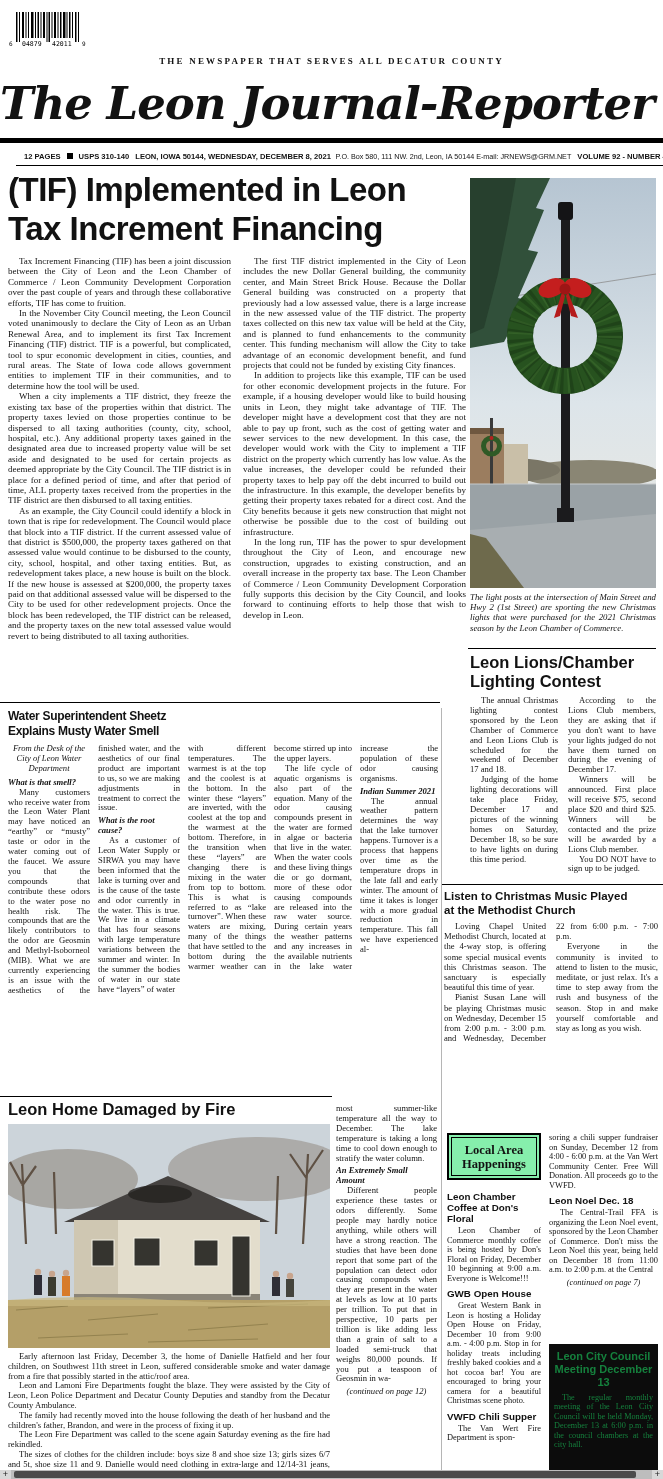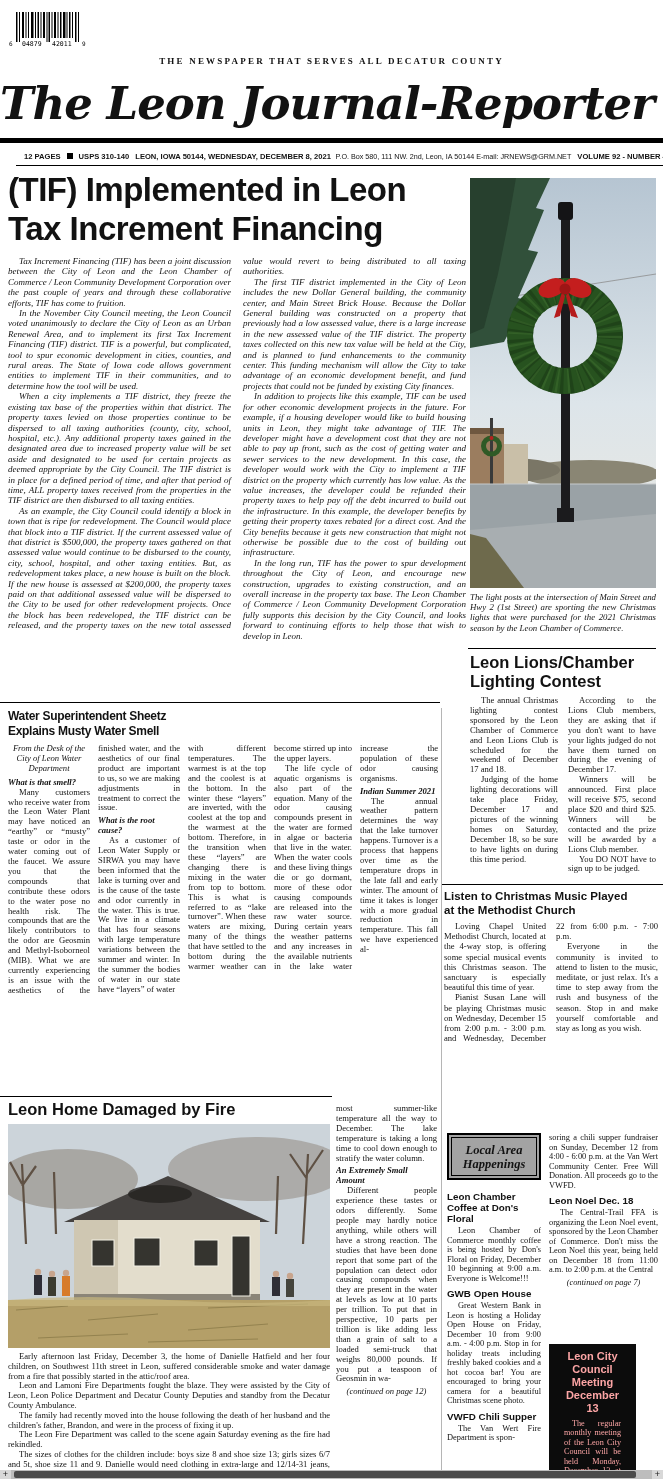--- a/index.html
+++ b/index.html
@@ -26,21 +26,21 @@
   .infobar-group{display:flex;align-items:center;gap:6px;white-space:nowrap;}
   .sq{width:6px;height:6px;background:#000;display:inline-block;}
   #infobar .addr{font-weight:normal;font-size:7.2px;}
 
   
   #lead-headline{position:absolute;left:8px;top:170px;width:460px;
     font-family:"Liberation Sans",sans-serif;font-weight:bold;font-size:33px;
     line-height:39px;letter-spacing:-0.5px;}
   #lead-headline div{white-space:nowrap;}
   #lead-cols{position:absolute;left:8px;top:256px;width:458px;height:440px;
-    column-count:2;column-gap:12px;font-size:9px;line-height:10.4px;overflow:hidden;font-style:italic;}
+    column-count:2;column-gap:12px;font-size:9px;line-height:10.4px;overflow:hidden;}
 
   
   #photo1{position:absolute;left:470px;top:178px;width:186px;height:410px;}
   #caption1{position:absolute;left:470px;top:592px;width:186px;font-style:italic;
     font-size:8.8px;line-height:10.2px;text-align:justify;}
 
   .hrule{position:absolute;height:1px;background:#000;}
   .vrule{position:absolute;width:1px;background:#b5b5b5;}
   #hr-lions{left:468px;top:648px;width:188px;}
   #hr-water{left:0;top:702px;width:440px;}
@@ -75,33 +75,33 @@
 
   
   #fire-head{position:absolute;left:8px;top:1100px;width:322px;
     font-family:"Liberation Sans",sans-serif;font-weight:bold;font-size:16.5px;line-height:19px;white-space:nowrap;}
   #fire-photo{position:absolute;left:8px;top:1124px;width:322px;height:224px;}
   #fire-text{position:absolute;left:8px;top:1352px;width:322px;height:127px;
     font-size:8.6px;line-height:9.8px;overflow:hidden;}
 
   
   #hap-box{position:absolute;left:447px;top:1133px;width:94px;height:47px;
-    border:2px solid #000;box-sizing:border-box;padding:2px;background:#a3a3a3;font-style:italic;}
+    border:2px solid #000;box-sizing:border-box;padding:2px;background:#86efac;}
   #hap-box-inner{border:1px solid #000;height:100%;display:flex;align-items:center;
     justify-content:center;text-align:center;font-weight:bold;font-size:12.5px;line-height:14px;box-sizing:border-box;}
   #hap-col1{position:absolute;left:447px;top:1186px;width:94px;height:288px;
     font-size:8.4px;line-height:9.5px;overflow:hidden;}
   #hap-col2{position:absolute;left:549px;top:1133px;width:109px;height:206px;
     font-size:8.4px;line-height:9.5px;overflow:hidden;}
   .hap-head{font-family:"Liberation Sans",sans-serif;font-weight:bold;font-size:9.8px;
     line-height:11px;margin:5px 0 2px;}
 
   
-  #council{position:absolute;left:549px;top:1344px;width:87px;height:127px;background:#0c0c0c;
-    color:#fca5a5;box-sizing:border-box;padding:6px 15px;}
+  #council{position:absolute;left:549px;top:1344px;width:109px;height:127px;background:#0c0c0c;
+    color:#15803d;box-sizing:border-box;padding:6px 5px;}
   #council-title{font-family:"Liberation Sans",sans-serif;font-weight:bold;font-size:11px;
     line-height:13px;text-align:center;margin-bottom:4px;}
   #council-body{font-size:8.2px;line-height:9.4px;text-align:justify;text-indent:8px;}
 
   
   #scrollbar{position:absolute;left:0;bottom:0;width:663px;height:9px;background:#bdbdbd;display:flex;}
   .scroll-btn{width:11px;height:9px;background:#d8d8d8;color:#222;font-size:9px;line-height:8px;
     text-align:center;font-family:"Liberation Sans",sans-serif;cursor:pointer;}
   .scroll-track{flex:1;position:relative;background:#bdbdbd;}
   .scroll-thumb{position:absolute;left:3px;top:1px;height:7px;width:97%;background:#4b4b4b;border-radius:2px;}

